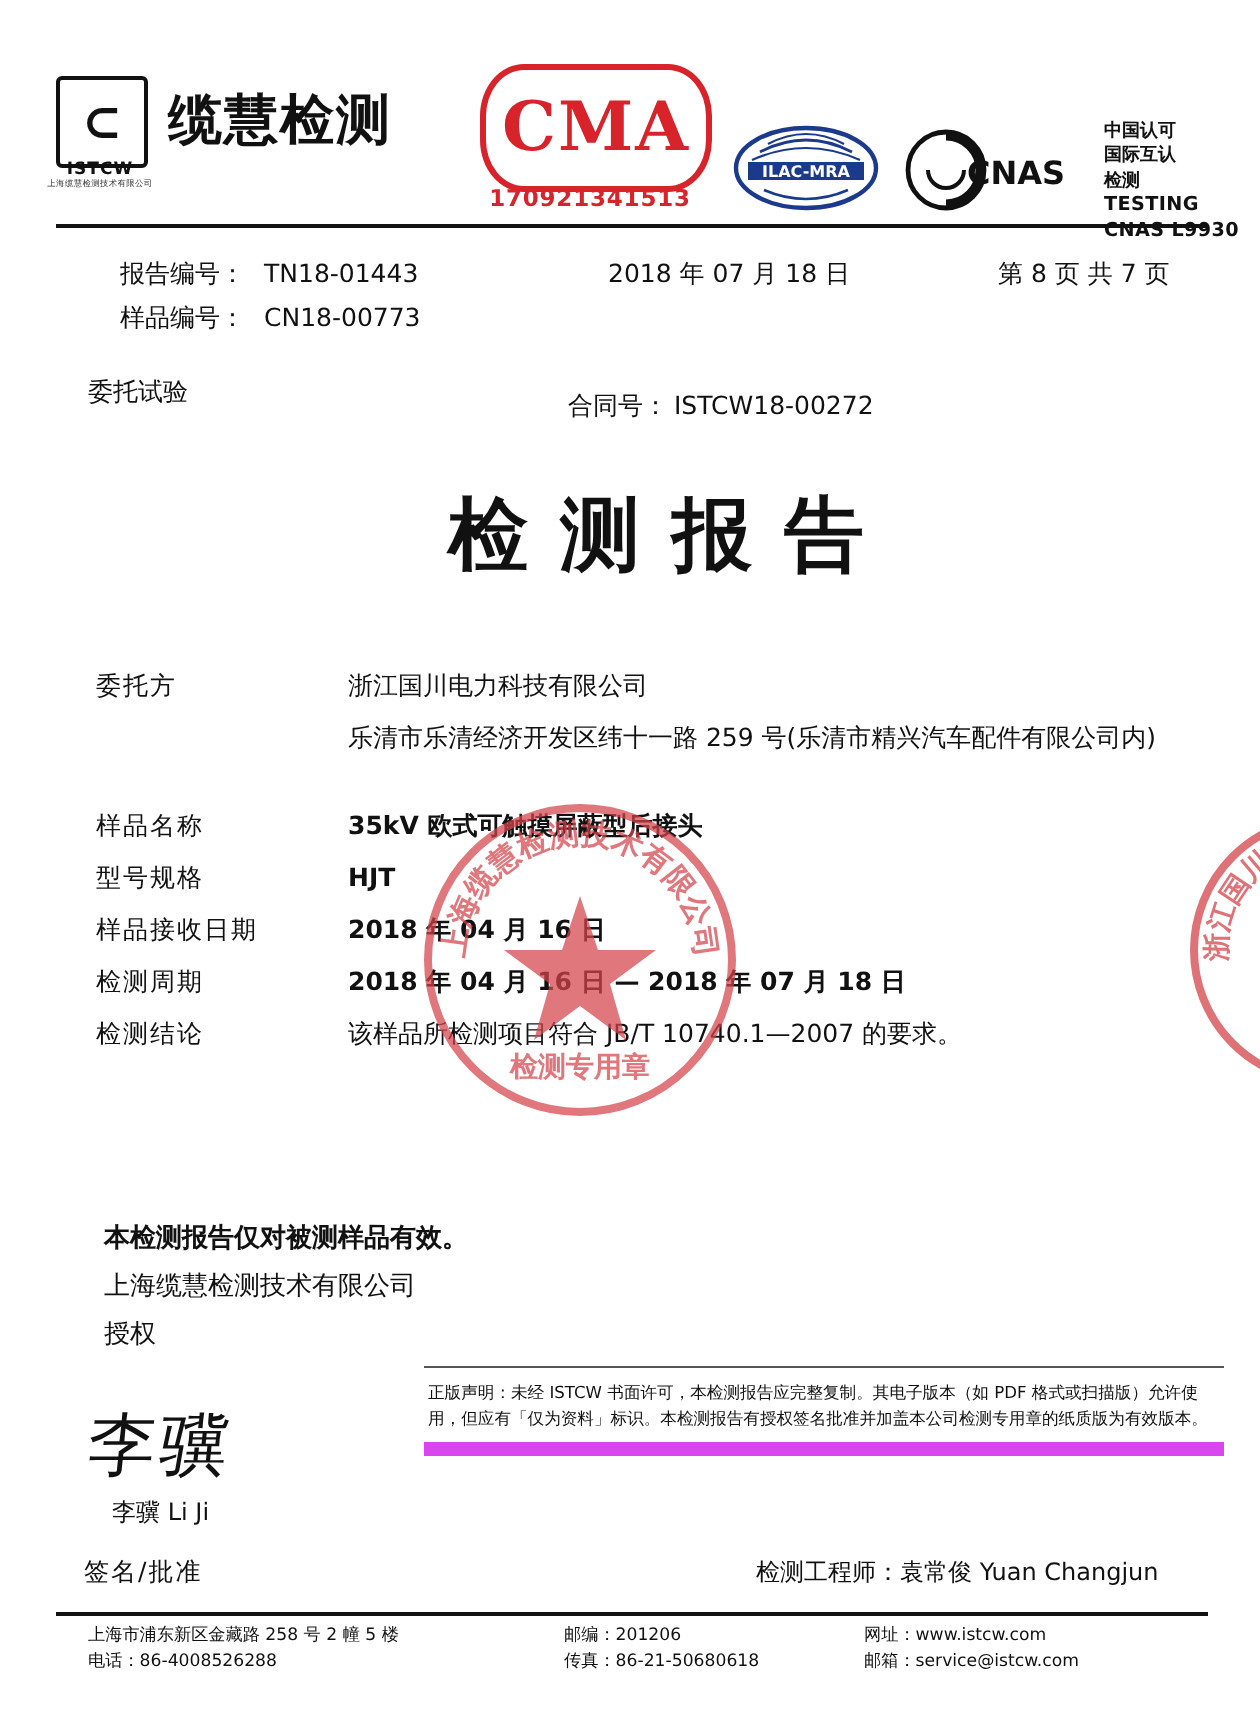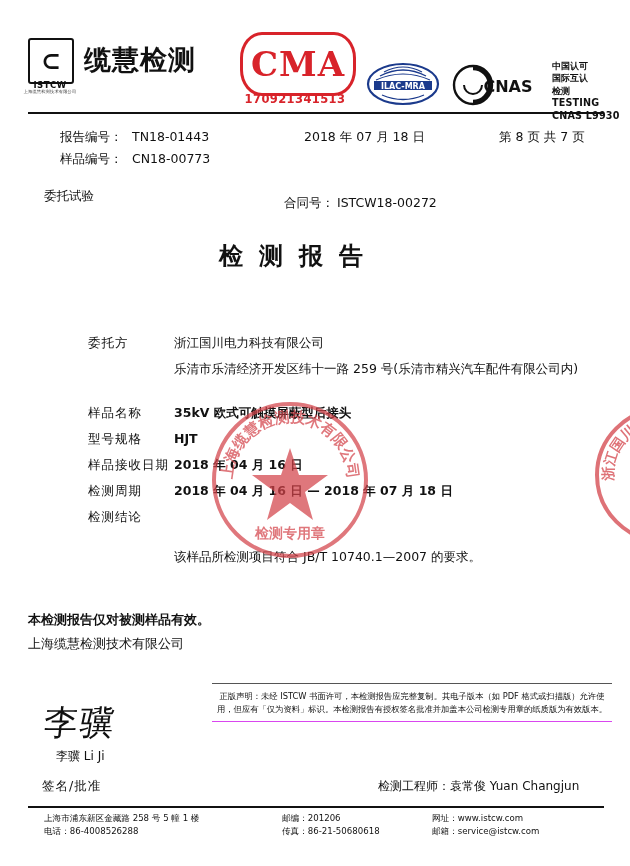--- a/index.html
+++ b/index.html
@@ -162,72 +162,72 @@
     font-size: 12.5px;
     color: #111;
   }
 
   
   .doc-title {
     position: absolute;
     left: 0; top: 240px;
     width: 582px;
     text-align: center;
-    font-size: 24px;
+    font-size: 40px;
     font-weight: bold;
     letter-spacing: 16px;
     text-indent: 16px;
     color: #111;
     font-family: "DejaVu Sans", "Liberation Sans", sans-serif;
+    padding-left: 37px;
   }
 
   
   .info {
     position: absolute;
     left: 48px;
     top: 330px;
     width: 560px;
     font-size: 12.5px;
     color: #111;
   }
   .info-row {
     position: relative;
     min-height: 26px;
     line-height: 26px;
   }
-  .info-label { position: absolute; left: 0; width: 130px; letter-spacing: 1px; margin-left: 40px; }
+  .info-label { position: absolute; left: 0; width: 130px; letter-spacing: 1px; }
   .info-value { position: absolute; left: 126px; font-weight: bold; }
   .info-value.normal { font-weight: normal; }
   .gap { height: 18px; }
 
   
   .stmt {
     position: absolute;
-    left: 28px;
+    left: 52px;
     top: 608px;
     font-size: 13px;
     line-height: 24px;
     color: #111;
     font-weight: bold;
   }
   .stmt .line2 { font-weight: normal; }
 
   
   .notice {
     position: absolute;
     left: 212px;
     top: 683px;
     width: 396px;
     border-top: 1px solid #555;
-    border-bottom: 1px solid #d946ef;
+    border-bottom: 7px solid #d946ef;
     padding: 6px 2px 6px 2px;
     font-size: 8.3px;
     line-height: 12.5px;
     color: #111;
-    text-align: center;
   }
 
   
   .sign-area {
     position: absolute;
     left: 40px;
     top: 700px;
     width: 170px;
     height: 90px;
   }
@@ -398,46 +398,47 @@
     <div class="info-row">
       <span class="info-label">样品接收日期</span>
       <span class="info-value">2018 年 04 月 16 日</span>
     </div>
     <div class="info-row">
       <span class="info-label">检测周期</span>
       <span class="info-value">2018 年 04 月 16 日 — 2018 年 07 月 18 日</span>
     </div>
     <div class="info-row">
       <span class="info-label">检测结论</span>
-      <span class="info-value" style="font-weight:normal;margin-top:40px;">该样品所检测项目符合 JB/T 10740.1—2007 的要求。</span>
+      <span class="info-value" style="font-weight:normal;">该样品所检测项目符合 JB/T 10740.1—2007 的要求。</span>
     </div>
   </div>
 
   <div class="stmt">
     <div>本检测报告仅对被测样品有效。</div>
     <div class="line2">上海缆慧检测技术有限公司</div>
+    <div class="line2">授权</div>
   </div>
 
   <div class="notice">正版声明：未经 ISTCW 书面许可，本检测报告应完整复制。其电子版本（如 PDF 格式或扫描版）允许使用，但应有「仅为资料」标识。本检测报告有授权签名批准并加盖本公司检测专用章的纸质版为有效版本。</div>
 
   <div class="sign-area">
     <div class="sign-script">李骥</div>
     <div class="sign-name">李骥 Li Ji</div>
     <div class="sign-label">签名/批准</div>
   </div>
 
   <div class="engineer">
     <span>检测工程师：</span><span>袁常俊 Yuan Changjun</span>
   </div>
 
   <div class="hr-foot"></div>
 
   <div class="footer">
     <div class="f-col1">
-      <div>上海市浦东新区金藏路 258 号 5 幢 1 楼</div>
+      <div>上海市浦东新区金藏路 258 号 2 幢 5 楼</div>
       <div>电话：86-4008526288</div>
     </div>
     <div class="f-col2">
       <div>邮编：201206</div>
       <div>传真：86-21-50680618</div>
     </div>
     <div class="f-col3">
       <div>网址：www.istcw.com</div>
       <div>邮箱：service@istcw.com</div>
     </div>

